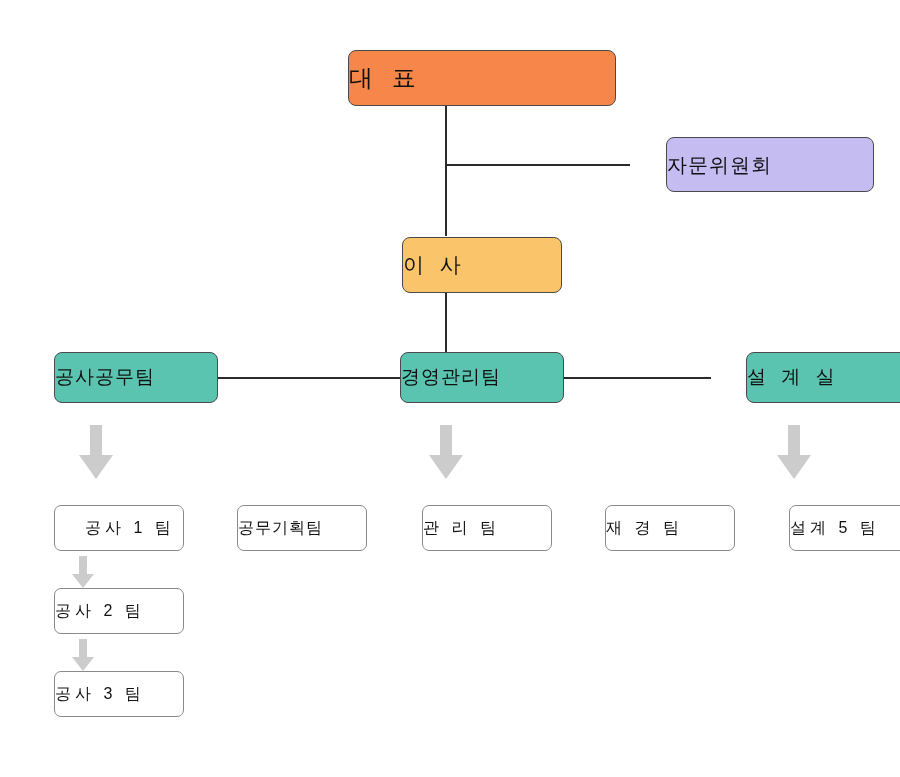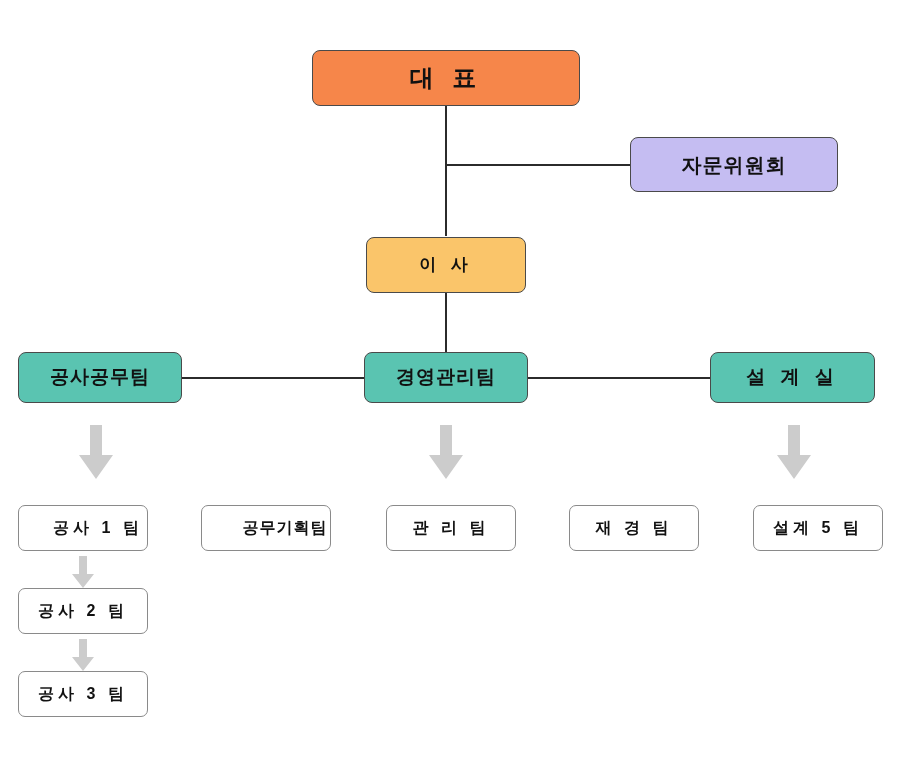--- a/index.html
+++ b/index.html
@@ -15,42 +15,43 @@
     width: 900px;
     height: 777px;
     background: #ffffff;
     overflow: hidden;
   }
   .node {
     position: absolute;
     box-sizing: border-box;
     display: flex;
     align-items: center;
-    justify-content: center;
+    justify-content: flex-start;
     border: 1.5px solid #4a4a4a;
     border-radius: 8px;
     color: #111111;
-    font-weight: bold;
+    font-weight: normal;
     text-align: center;
     line-height: 1.1;
     white-space: nowrap;
+    margin-left: 36px;
   }
   .node.ceo {
     background: #f6864a;
     font-size: 24px;
     letter-spacing: 6px;
   }
   .node.advisory {
     background: #c5bdf2;
     font-size: 20px;
     letter-spacing: 1px;
   }
   .node.lvl-director {
     background: #fac56a;
-    font-size: 17px;
+    font-size: 21px;
     letter-spacing: 5px;
   }
   .node.team {
     background: #5ac4b1;
     font-size: 19px;
     letter-spacing: 1px;
   }
   .node.team.spaced {
     letter-spacing: 5px;
   }
@@ -133,21 +134,21 @@
   <div class="arrow-big" style="left:777px; top:425px;">
     <svg class="arrow-svg" width="34" height="54" viewBox="0 0 34 54">
       <polygon points="11,0 23,0 23,30 34,30 17,54 0,30 11,30" fill="#cccccc"></polygon>
     </svg>
   </div>
 
   <div class="node sub spaced" style="left:18px; top:505px; width:130px; height:46px;padding-left:30px;">
     <span>공사 1 팀</span>
   </div>
 
-  <div class="node sub" style="left:201px; top:505px; width:130px; height:46px;padding-left:38px;">
+  <div class="node sub" style="left:201px; top:505px; width:130px; height:46px;">
     <span>공무기획팀</span>
   </div>
 
   <div class="node sub spaced" style="left:386px; top:505px; width:130px; height:46px;">
     <span>관 리 팀</span>
   </div>
 
   <div class="node sub spaced" style="left:569px; top:505px; width:130px; height:46px;">
     <span>재 경 팀</span>
   </div>

